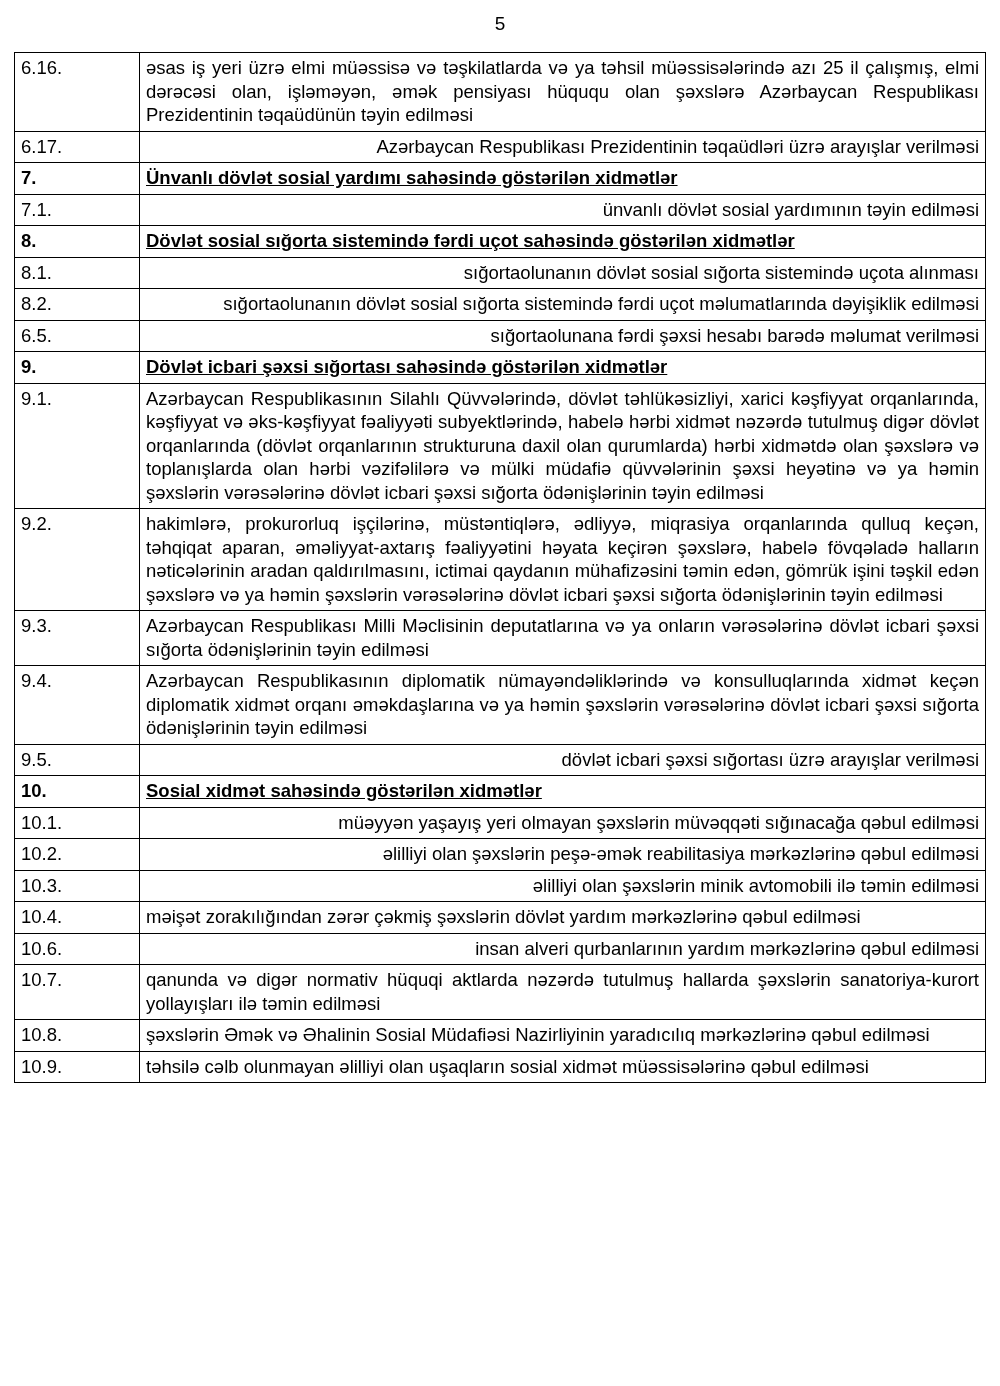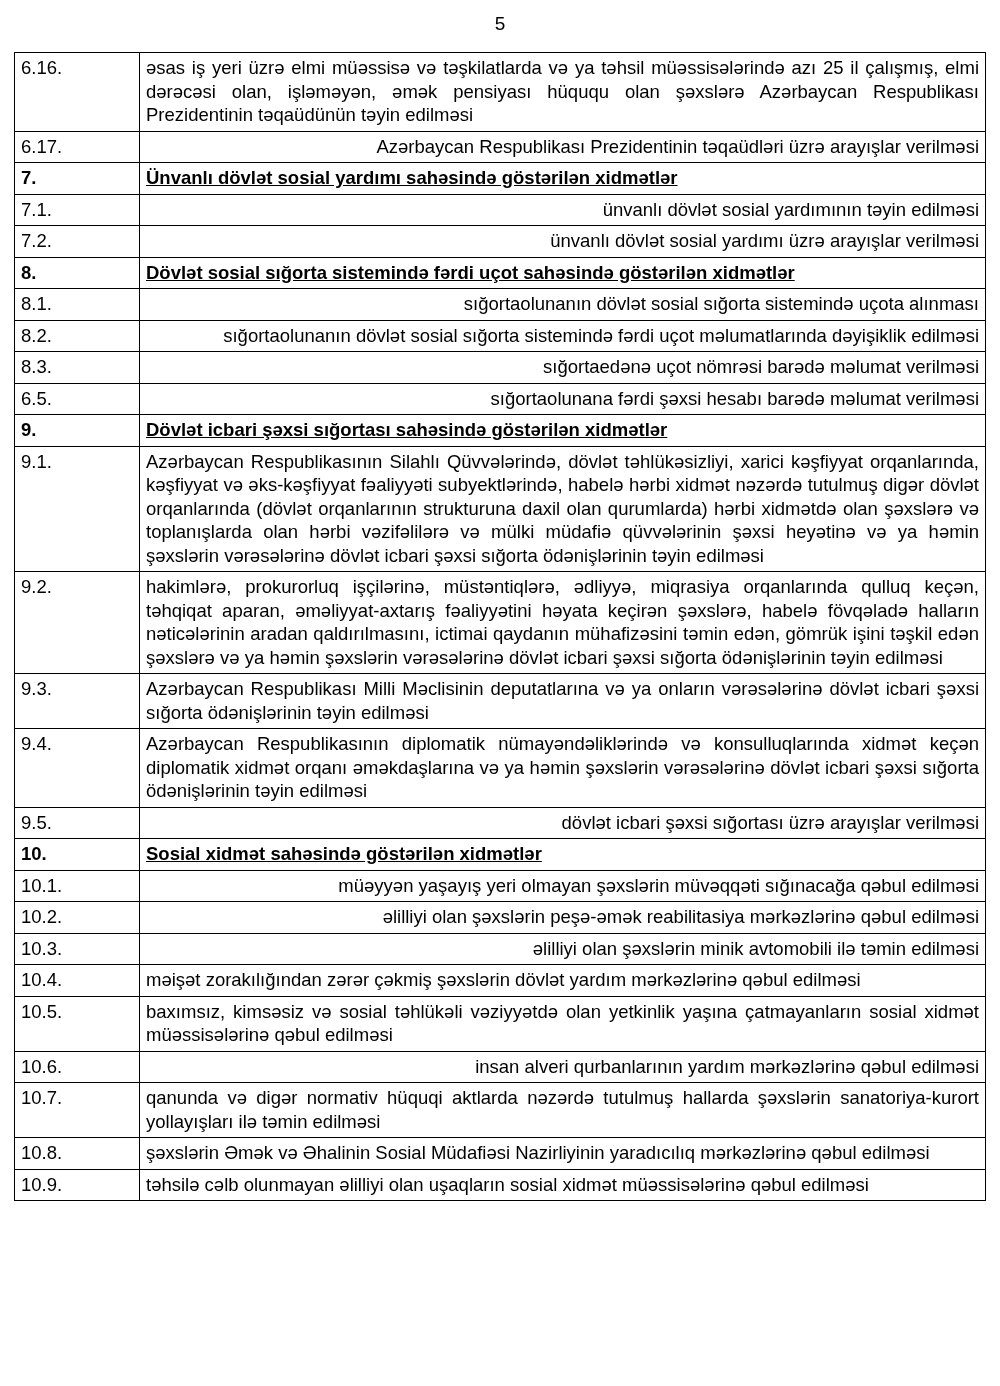--- a/index.html
+++ b/index.html
@@ -82,39 +82,31 @@
           <td class="txt left">Azərbaycan Respublikası Prezidentinin təqaüdləri üzrə arayışlar verilməsi</td>
         </tr>
         <tr class="section">
           <td class="num">7.</td>
           <td class="txt left">Ünvanlı dövlət sosial yardımı sahəsində göstərilən xidmətlər</td>
         </tr>
         <tr>
           <td class="num">7.1.</td>
           <td class="txt left">ünvanlı dövlət sosial yardımının təyin edilməsi</td>
         </tr>
-        <tr>
-          <td class="num">7.2.</td>
-          <td class="txt left">ünvanlı dövlət sosial yardımı üzrə arayışlar verilməsi</td>
-        </tr>
         <tr class="section">
           <td class="num">8.</td>
           <td class="txt left">Dövlət sosial sığorta sistemində fərdi uçot sahəsində göstərilən xidmətlər</td>
         </tr>
         <tr>
           <td class="num">8.1.</td>
           <td class="txt left">sığortaolunanın dövlət sosial sığorta sistemində uçota alınması</td>
         </tr>
         <tr>
           <td class="num">8.2.</td>
           <td class="txt left">sığortaolunanın dövlət sosial sığorta sistemində fərdi uçot məlumatlarında dəyişiklik edilməsi</td>
-        </tr>
-        <tr>
-          <td class="num">8.3.</td>
-          <td class="txt left">sığortaedənə uçot nömrəsi barədə məlumat verilməsi</td>
         </tr>
         <tr>
           <td class="num">6.5.</td>
           <td class="txt left">sığortaolunana fərdi şəxsi hesabı barədə məlumat verilməsi</td>
         </tr>
         <tr class="section">
           <td class="num">9.</td>
           <td class="txt left">Dövlət icbari şəxsi sığortası sahəsində göstərilən xidmətlər</td>
         </tr>
         <tr>
@@ -151,24 +143,20 @@
         </tr>
         <tr>
           <td class="num">10.3.</td>
           <td class="txt left">əlilliyi olan şəxslərin minik avtomobili ilə təmin edilməsi</td>
         </tr>
         <tr>
           <td class="num">10.4.</td>
           <td class="txt">məişət zorakılığından zərər çəkmiş şəxslərin dövlət yardım mərkəzlərinə qəbul edilməsi</td>
         </tr>
         <tr>
-          <td class="num">10.5.</td>
-          <td class="txt">baxımsız, kimsəsiz və sosial təhlükəli vəziyyətdə olan yetkinlik yaşına çatmayanların sosial xidmət müəssisələrinə qəbul edilməsi</td>
-        </tr>
-        <tr>
           <td class="num">10.6.</td>
           <td class="txt left">insan alveri qurbanlarının yardım mərkəzlərinə qəbul edilməsi</td>
         </tr>
         <tr>
           <td class="num">10.7.</td>
           <td class="txt">qanunda və digər normativ hüquqi aktlarda nəzərdə tutulmuş hallarda şəxslərin sanatoriya-kurort yollayışları ilə təmin edilməsi</td>
         </tr>
         <tr>
           <td class="num">10.8.</td>
           <td class="txt">şəxslərin Əmək və Əhalinin Sosial Müdafiəsi Nazirliyinin yaradıcılıq mərkəzlərinə qəbul edilməsi</td>

